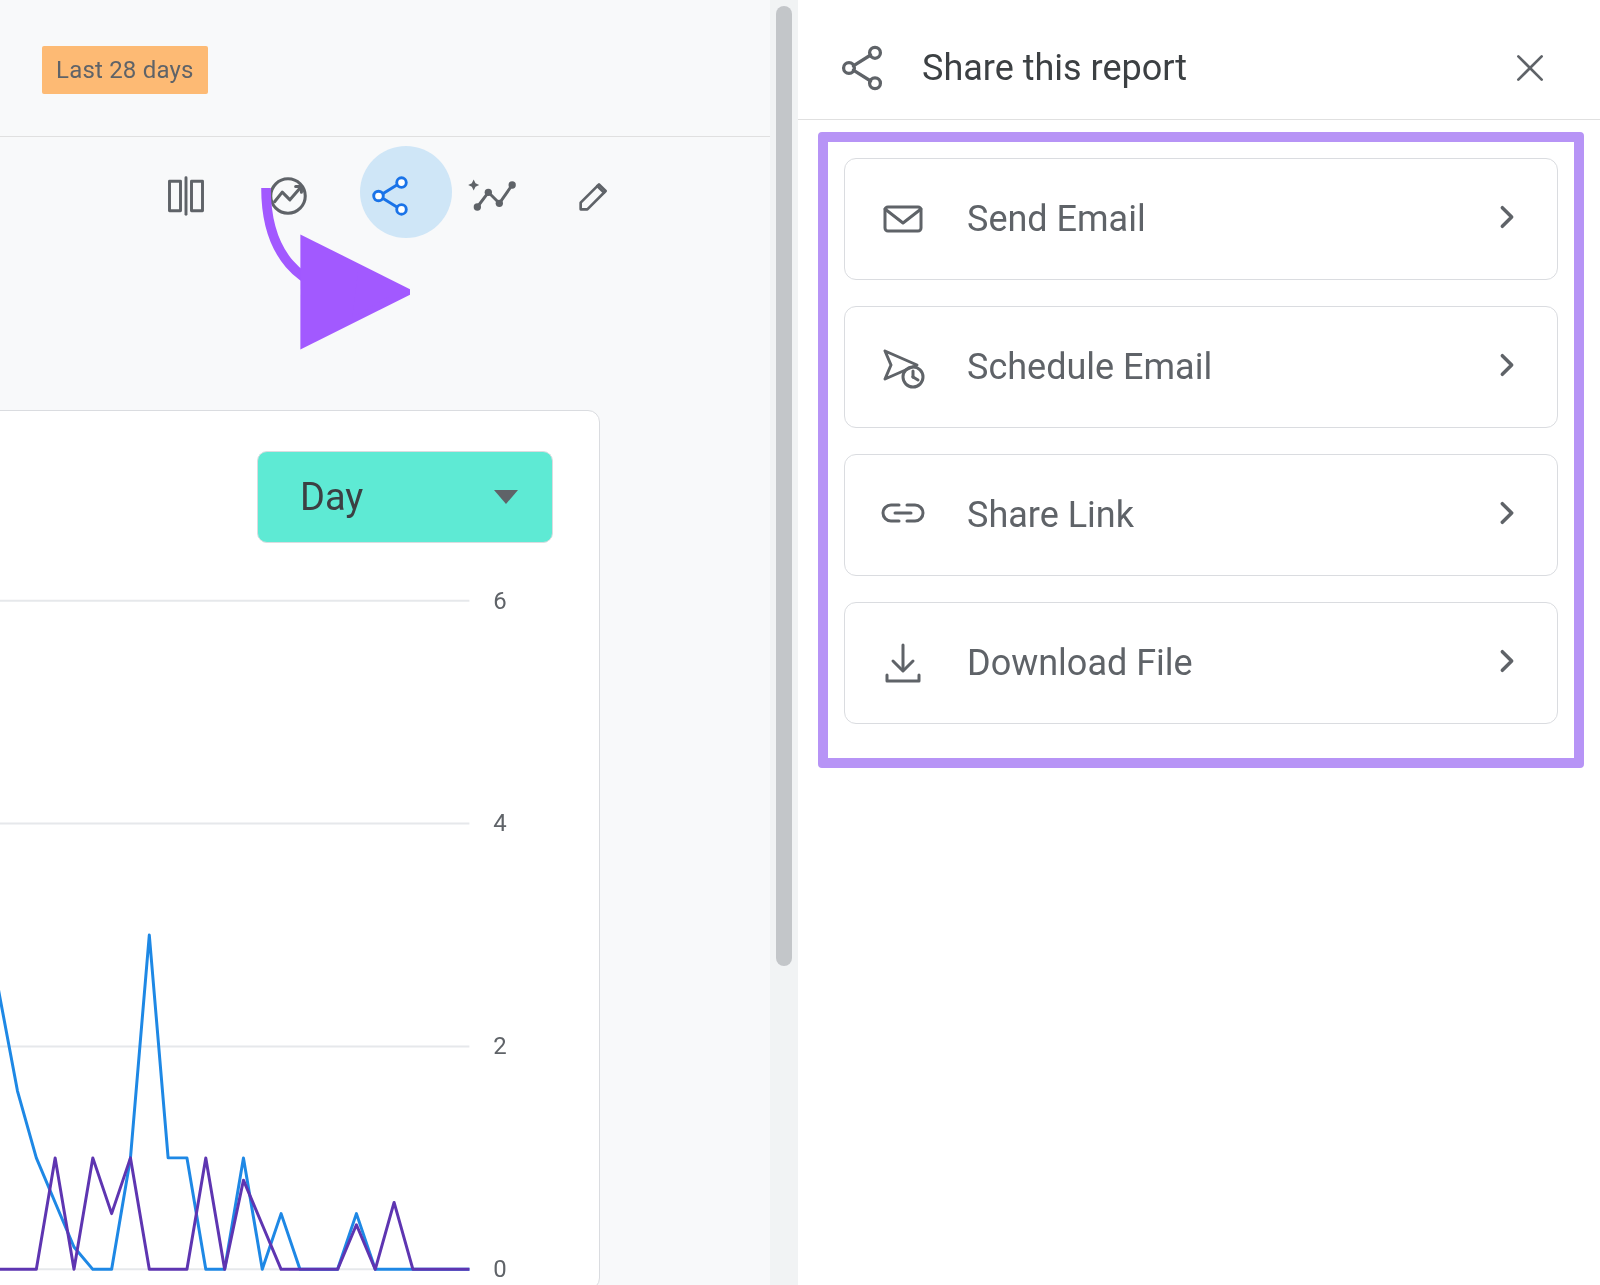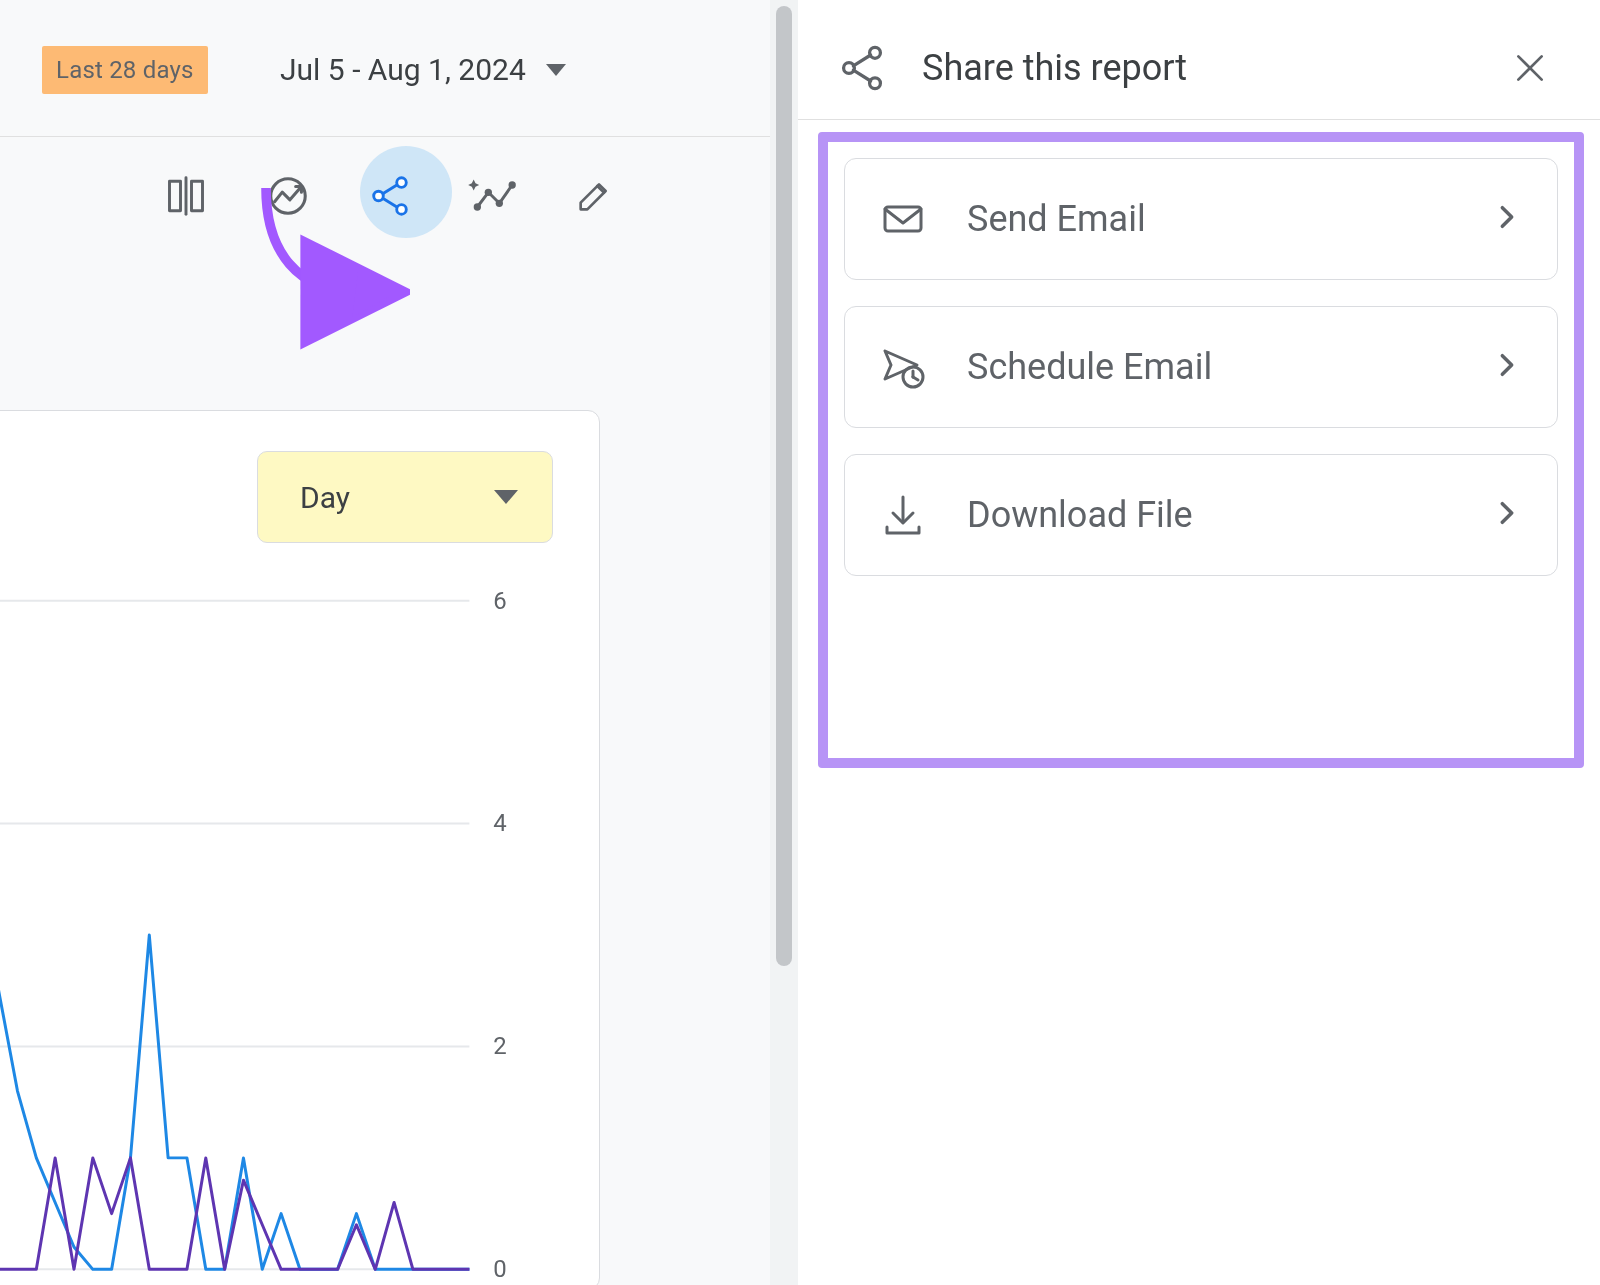--- a/index.html
+++ b/index.html
@@ -43,22 +43,22 @@
     position: absolute; left: -40px; top: 410px;
     width: 640px; height: 880px;
     background: #fff; border: 1px solid #dadce0; border-radius: 12px;
     box-shadow: 0 0 0 rgba(0,0,0,0); overflow: hidden;
   }
   .gran-select {
     position: absolute; right: 46px; top: 40px;
     width: 296px; height: 92px;
     border: 1px solid #dadce0; border-radius: 10px;
     display: flex; align-items: center; justify-content: space-between;
-    padding: 0 34px 0 42px; font-size: 30px; color: #3c4043;
-    cursor: pointer; background: #fef9c3;
+    padding: 0 34px 0 42px; font-size: 38px; color: #3c4043;
+    cursor: pointer; background: #5eead4;
   }
   .sel-caret { width: 0; height: 0; border-left: 12px solid transparent; border-right: 12px solid transparent; border-top: 14px solid #5f6368; }
 
   .chart-area { position: absolute; left: 0; top: 170px; right: 0; bottom: 0; }
   .chart-area svg { width: 100%; height: 100%; display: block; }
   .ylab { font-size: 24px; fill: #5f6368; }
 
   
   .anno-arrow {
     position: absolute; left: 250px; top: 40px; width: 160px; height: 200px; pointer-events: none;
@@ -104,24 +104,20 @@
   .stroke-thick { fill: none; stroke: #5f6368; stroke-width: 3.2; stroke-linecap: round; stroke-linejoin: round; }
 </style>
 </head>
 <body>
 
 <div class="stage">
 
   <div class="left-pane">
     <div class="date-strip">
       <div class="date-badge">Last 28 days</div>
-      <div class="date-range">
-        <span>Jul 5 - Aug 1, 2024</span>
-        <span class="date-caret"></span>
-      </div>
     </div>
     <div class="rule"></div>
 
     <div class="toolbar toolbar-wrap">
       <div class="tb-active-halo"></div>
       <div class="toolbar-icons">
         <div class="tb-btn">
           <svg viewBox="0 0 48 48" width="44" height="44">
             <rect x="6" y="8" width="12" height="32" class="stroke-thick" fill="#5f6368"></rect>
             <line x1="24" y1="4" x2="24" y2="44" class="stroke-thick"></line>
@@ -248,20 +244,35 @@
           </svg>
         </span>
         <span class="label">Schedule Email</span>
         <span class="chev">
           <svg viewBox="0 0 24 24" width="28" height="28">
               <polyline points="8,4 16,12 8,20" class="stroke"></polyline>
             </svg>
         </span>
       </div>
 
+      <div class="opt">
+        <span class="ico">
+          <svg viewBox="0 0 48 48" width="48" height="48">
+            <path d="M20 30 H12 a8 8 0 0 1 0-16 h8" class="stroke"></path>
+            <path d="M28 14 h8 a8 8 0 0 1 0 16 h-8" class="stroke"></path>
+            <line x1="16" y1="22" x2="32" y2="22" class="stroke"></line>
+          </svg>
+        </span>
+        <span class="label">Share Link</span>
+        <span class="chev">
+          <svg viewBox="0 0 24 24" width="28" height="28">
+              <polyline points="8,4 16,12 8,20" class="stroke"></polyline>
+            </svg>
+        </span>
+      </div>
 
       <div class="opt">
         <span class="ico">
           <svg viewBox="0 0 48 48" width="48" height="48">
             <line x1="24" y1="6" x2="24" y2="30" class="stroke"></line>
             <polyline points="14,22 24,32 34,22" class="stroke"></polyline>
             <polyline points="8,36 8,42 40,42 40,36" class="stroke"></polyline>
           </svg>
         </span>
         <span class="label">Download File</span>

